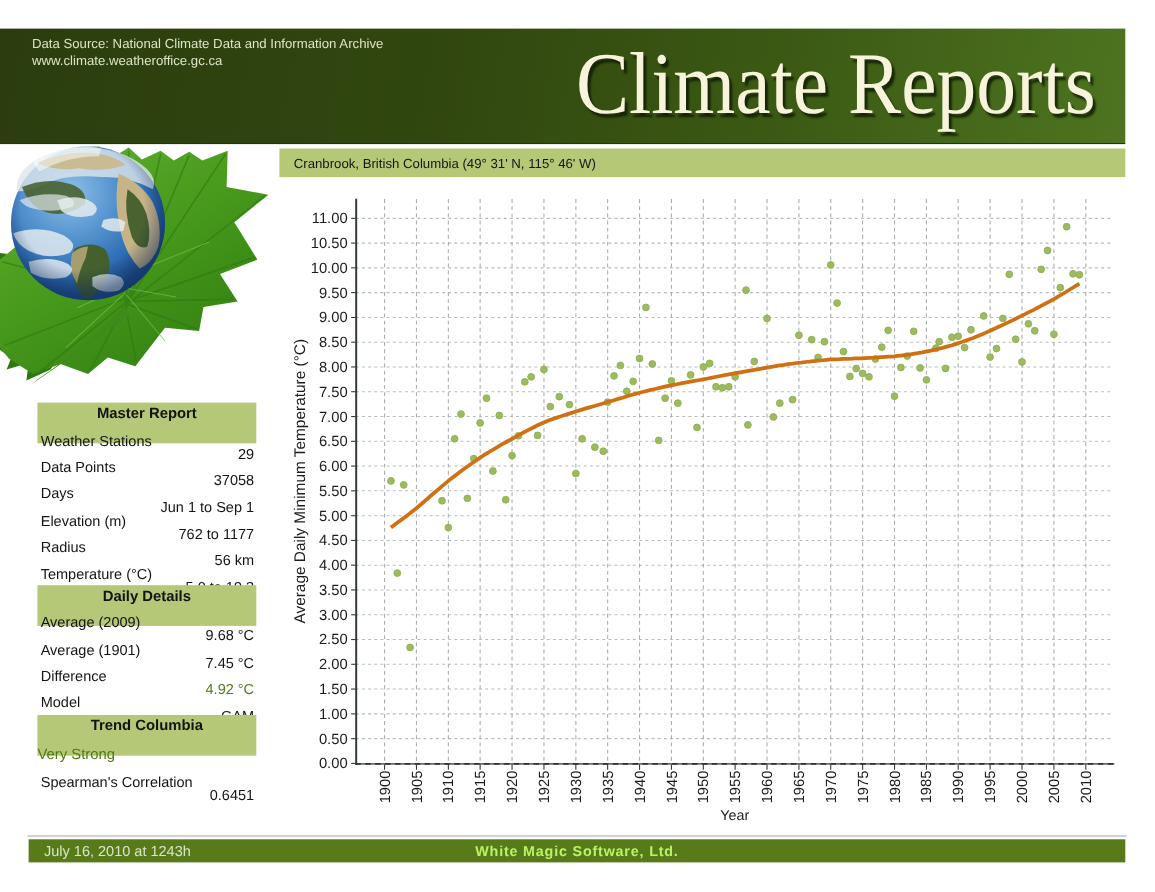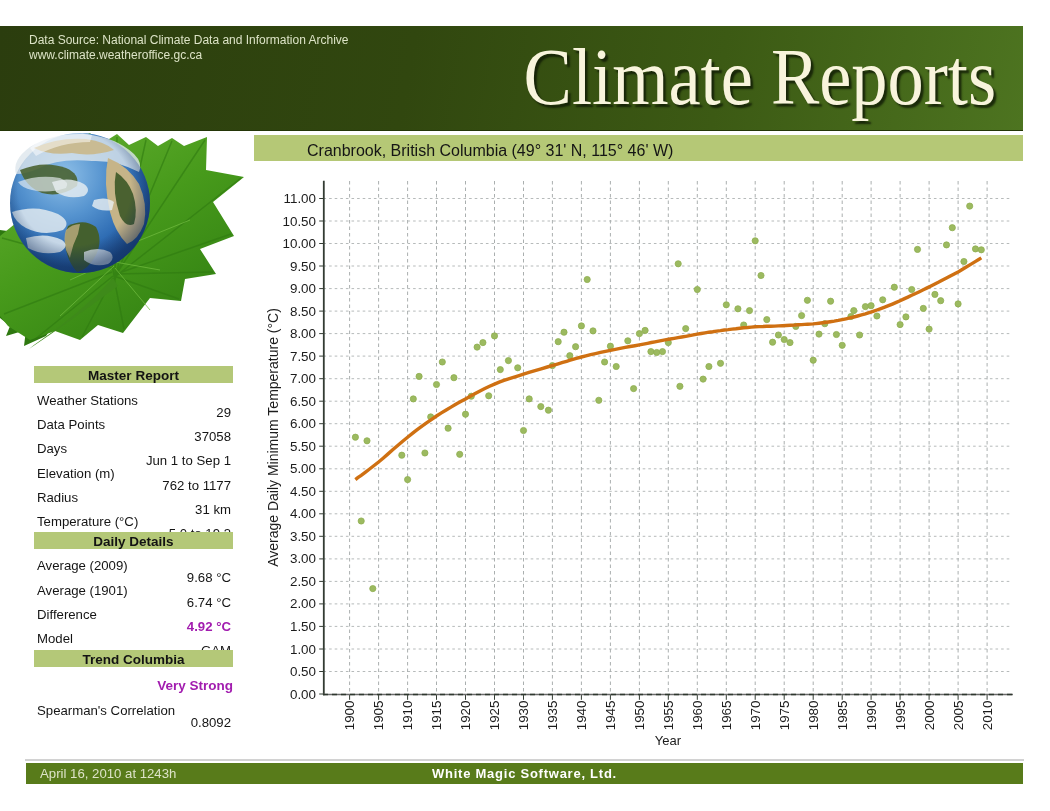--- a/index.html
+++ b/index.html
@@ -4,34 +4,34 @@
 body { width:1050px; height:811px; position:relative; background:#fff;
   font-family:"Liberation Sans", sans-serif; overflow:hidden; }
 .abs { position:absolute; }
 .hdr { left:0; top:26px; width:1023px; height:104.5px; border-bottom:1.5px solid #243608;
   background:linear-gradient(100deg,#2b3d0e 0%,#31470f 40%,#3c5a14 70%,#4d7420 100%); }
 .src { left:29px; top:6.5px; font-size:12px; line-height:15px; color:#dce3c6; }
 .title { right:27px; top:10.5px; font-family:"Liberation Serif", serif;
   font-size:80px; line-height:80px; color:#f8f4dc; text-shadow:3px 3px 2px rgba(15,25,5,0.8);
   transform:scaleX(0.905); transform-origin:right center; white-space:nowrap; }
 .bar { left:254px; top:135px; width:769px; height:26px; background:#b5c876; color:#151515; }
-.bar .l { left:13px; top:7px; font-size:16px;margin-left:40px; }
+.bar .l { left:13px; top:7px; font-size:12px; }
 .bar .r { right:12px; top:5px; font-size:13.5px; font-weight:bold; }
 .tbl { font-size:13.2px; color:#151515; }
-.band { left:34px; width:199px; height:17px; background:#b4c878; font-weight:bold;
+.band { left:34px; width:199px; height:37px; background:#b4c878; font-weight:bold;
   text-align:center; line-height:19px; font-size:13.5px; color:#131313; }
 .row { left:37px; width:194px; height:20px; }
 .row .v { position:absolute; right:0; top:12px; }
-.orange { color:#a21caf; font-weight:bold; }
-.vstrong { left:34px; width:199px; text-align:right; font-size:13.5px; }
+.orange { color:#4d7c0f; font-weight:normal; }
+.vstrong { left:34px; width:199px; text-align:left; font-size:13.5px; }
 .fline { left:25px; top:758.5px; width:999px; height:2px; background:#d2d2d2; }
 .fbar { left:26px; top:763px; width:997px; height:21px; background:#587b1a; line-height:21px; }
 .fbar .d { position:absolute; left:14px; font-size:13.2px; color:#dde3c8; }
 .fbar .c { position:absolute; left:0; width:100%; text-align:center; font-size:13px;
-  letter-spacing:0.75px; font-weight:bold; color:#ffffff; }
+  letter-spacing:0.75px; font-weight:bold; color:#bef264; }
 svg text { font-family:"Liberation Sans", sans-serif; }
 </style></head><body>
 
 <div class="abs hdr">
   <div class="abs src">Data Source: National Climate Data and Information Archive<br>www.climate.weatheroffice.gc.ca</div>
   <div class="abs title">Climate Reports</div>
 </div>
 
 <div class="abs bar">
     <span class="abs l">Cranbrook, British Columbia (49° 31' N, 115° 46' W)</span>
@@ -83,30 +83,30 @@
 <circle cx="80" cy="73" r="70" fill="url(#sh)"></circle>
 <path d="M30 18 A66 66 0 0 1 92 5 L90 12 Q60 12 36 26 Z" fill="#ffffff" opacity="0.5"></path>
 </svg>
 
 <div class="tbl">
 <div class="abs band" style="top:366px">Master Report</div>
 <div class="abs row" style="top:392.5px">Weather Stations<span class="v">29</span></div>
 <div class="abs row" style="top:416.9px">Data Points<span class="v">37058</span></div>
 <div class="abs row" style="top:441.2px">Days<span class="v">Jun 1 to Sep 1</span></div>
 <div class="abs row" style="top:465.6px">Elevation (m)<span class="v">762 to 1177</span></div>
-<div class="abs row" style="top:489.9px">Radius<span class="v">31 km</span></div>
+<div class="abs row" style="top:489.9px">Radius<span class="v">56 km</span></div>
 <div class="abs row" style="top:514.3px">Temperature (°C)<span class="v">-5.0 to 19.3</span></div>
 <div class="abs band" style="top:532px">Daily Details</div>
 <div class="abs row" style="top:558.3px">Average (2009)<span class="v">9.68 °C</span></div>
-<div class="abs row" style="top:582.7px">Average (1901)<span class="v">6.74 °C</span></div>
+<div class="abs row" style="top:582.7px">Average (1901)<span class="v">7.45 °C</span></div>
 <div class="abs row" style="top:607px">Difference<span class="v orange">4.92 °C</span></div>
 <div class="abs row" style="top:631.4px">Model<span class="v">GAM</span></div>
 <div class="abs band" style="top:650px">Trend Columbia</div>
 <div class="abs vstrong orange" style="top:678px">Very Strong</div>
-<div class="abs row" style="top:702.5px">Spearman's Correlation<span class="v">0.8092</span></div>
+<div class="abs row" style="top:702.5px">Spearman's Correlation<span class="v">0.6451</span></div>
 </div>
 
 <svg class="abs" style="left:250px;top:170px" width="800" height="600" viewBox="250 170 800 600">
 <g stroke="#b6baba" stroke-width="1" stroke-dasharray="2.6 3">
       <line x1="323.5" y1="671.5" x2="1012" y2="671.5"></line>
       <line x1="323.5" y1="649.0" x2="1012" y2="649.0"></line>
       <line x1="323.5" y1="626.4" x2="1012" y2="626.4"></line>
       <line x1="323.5" y1="603.9" x2="1012" y2="603.9"></line>
       <line x1="323.5" y1="581.4" x2="1012" y2="581.4"></line>
       <line x1="323.5" y1="558.9" x2="1012" y2="558.9"></line>
@@ -353,15 +353,15 @@
       <circle cx="963.9" cy="261.5" r="3.1"></circle>
       <circle cx="969.7" cy="206.1" r="3.1"></circle>
       <circle cx="975.5" cy="248.9" r="3.1"></circle>
       <circle cx="981.3" cy="249.8" r="3.1"></circle>
     </g>
 <path d="M355.4 479.6 L357.8 477.7 L361.2 475.3 L365.2 472.3 L369.6 469.0 L374.1 465.5 L378.6 462.0 L383.1 458.2 L387.8 454.1 L392.7 449.8 L397.7 445.5 L402.7 441.2 L407.6 437.2 L412.4 433.4 L417.2 429.7 L422.0 426.1 L426.9 422.7 L431.7 419.3 L436.5 416.0 L441.4 412.9 L446.2 410.0 L451.0 407.1 L455.8 404.3 L460.7 401.6 L465.5 398.9 L470.3 396.3 L475.2 393.6 L480.0 391.0 L484.8 388.6 L489.6 386.2 L494.5 384.1 L499.2 382.1 L503.9 380.4 L508.6 378.8 L513.4 377.3 L518.3 375.8 L523.5 374.1 L529.0 372.4 L535.0 370.6 L541.2 368.8 L547.3 367.0 L553.0 365.3 L558.2 363.8 L562.7 362.4 L566.6 361.3 L570.2 360.2 L573.7 359.1 L577.3 358.1 L581.4 357.0 L585.9 355.9 L590.6 354.7 L595.5 353.6 L600.5 352.4 L605.5 351.3 L610.4 350.3 L615.3 349.3 L620.2 348.3 L625.2 347.4 L630.1 346.5 L634.9 345.7 L639.4 344.9 L643.5 344.1 L647.5 343.3 L651.3 342.5 L655.0 341.8 L658.7 341.1 L662.5 340.4 L666.4 339.7 L670.3 339.0 L674.1 338.3 L678.0 337.6 L681.8 337.0 L685.7 336.3 L689.6 335.6 L693.4 334.9 L697.3 334.2 L701.2 333.5 L705.0 332.9 L708.9 332.2 L712.8 331.7 L716.6 331.1 L720.5 330.6 L724.3 330.0 L728.2 329.6 L732.1 329.1 L735.9 328.7 L739.8 328.2 L743.7 327.8 L747.5 327.5 L751.4 327.1 L755.2 326.8 L759.1 326.6 L763.0 326.5 L766.8 326.3 L770.7 326.2 L774.6 326.1 L778.4 325.9 L782.4 325.7 L786.4 325.5 L790.4 325.3 L794.3 325.1 L798.1 324.8 L801.6 324.6 L804.8 324.4 L807.6 324.2 L810.3 324.1 L813.0 323.9 L815.8 323.6 L819.0 323.2 L822.5 322.8 L826.3 322.3 L830.2 321.7 L834.2 321.1 L838.2 320.4 L842.2 319.6 L846.0 318.8 L849.9 317.9 L853.8 317.0 L857.6 316.0 L861.5 314.9 L865.4 313.8 L869.2 312.6 L873.1 311.3 L876.9 310.0 L880.8 308.6 L884.7 307.2 L888.5 305.7 L892.4 304.1 L896.3 302.4 L900.1 300.7 L904.0 298.9 L907.9 297.1 L911.7 295.3 L915.6 293.5 L919.4 291.7 L923.3 289.8 L927.2 287.9 L931.0 286.0 L934.9 284.0 L938.8 282.1 L942.6 280.1 L946.5 278.1 L950.3 276.1 L954.2 274.0 L958.1 271.9 L962.2 269.5 L966.7 266.8 L971.1 264.1 L975.2 261.6 L978.7 259.5 L981.3 257.9" fill="none" stroke="#cf7012" stroke-width="3.4"></path>
 </svg>
 
 <div class="abs fline"></div>
 <div class="abs fbar">
-    <span class="d">April 16, 2010 at 1243h</span>
+    <span class="d">July 16, 2010 at 1243h</span>
     <span class="c">White Magic Software, Ltd.</span>
   </div>
 
 </body></html>

